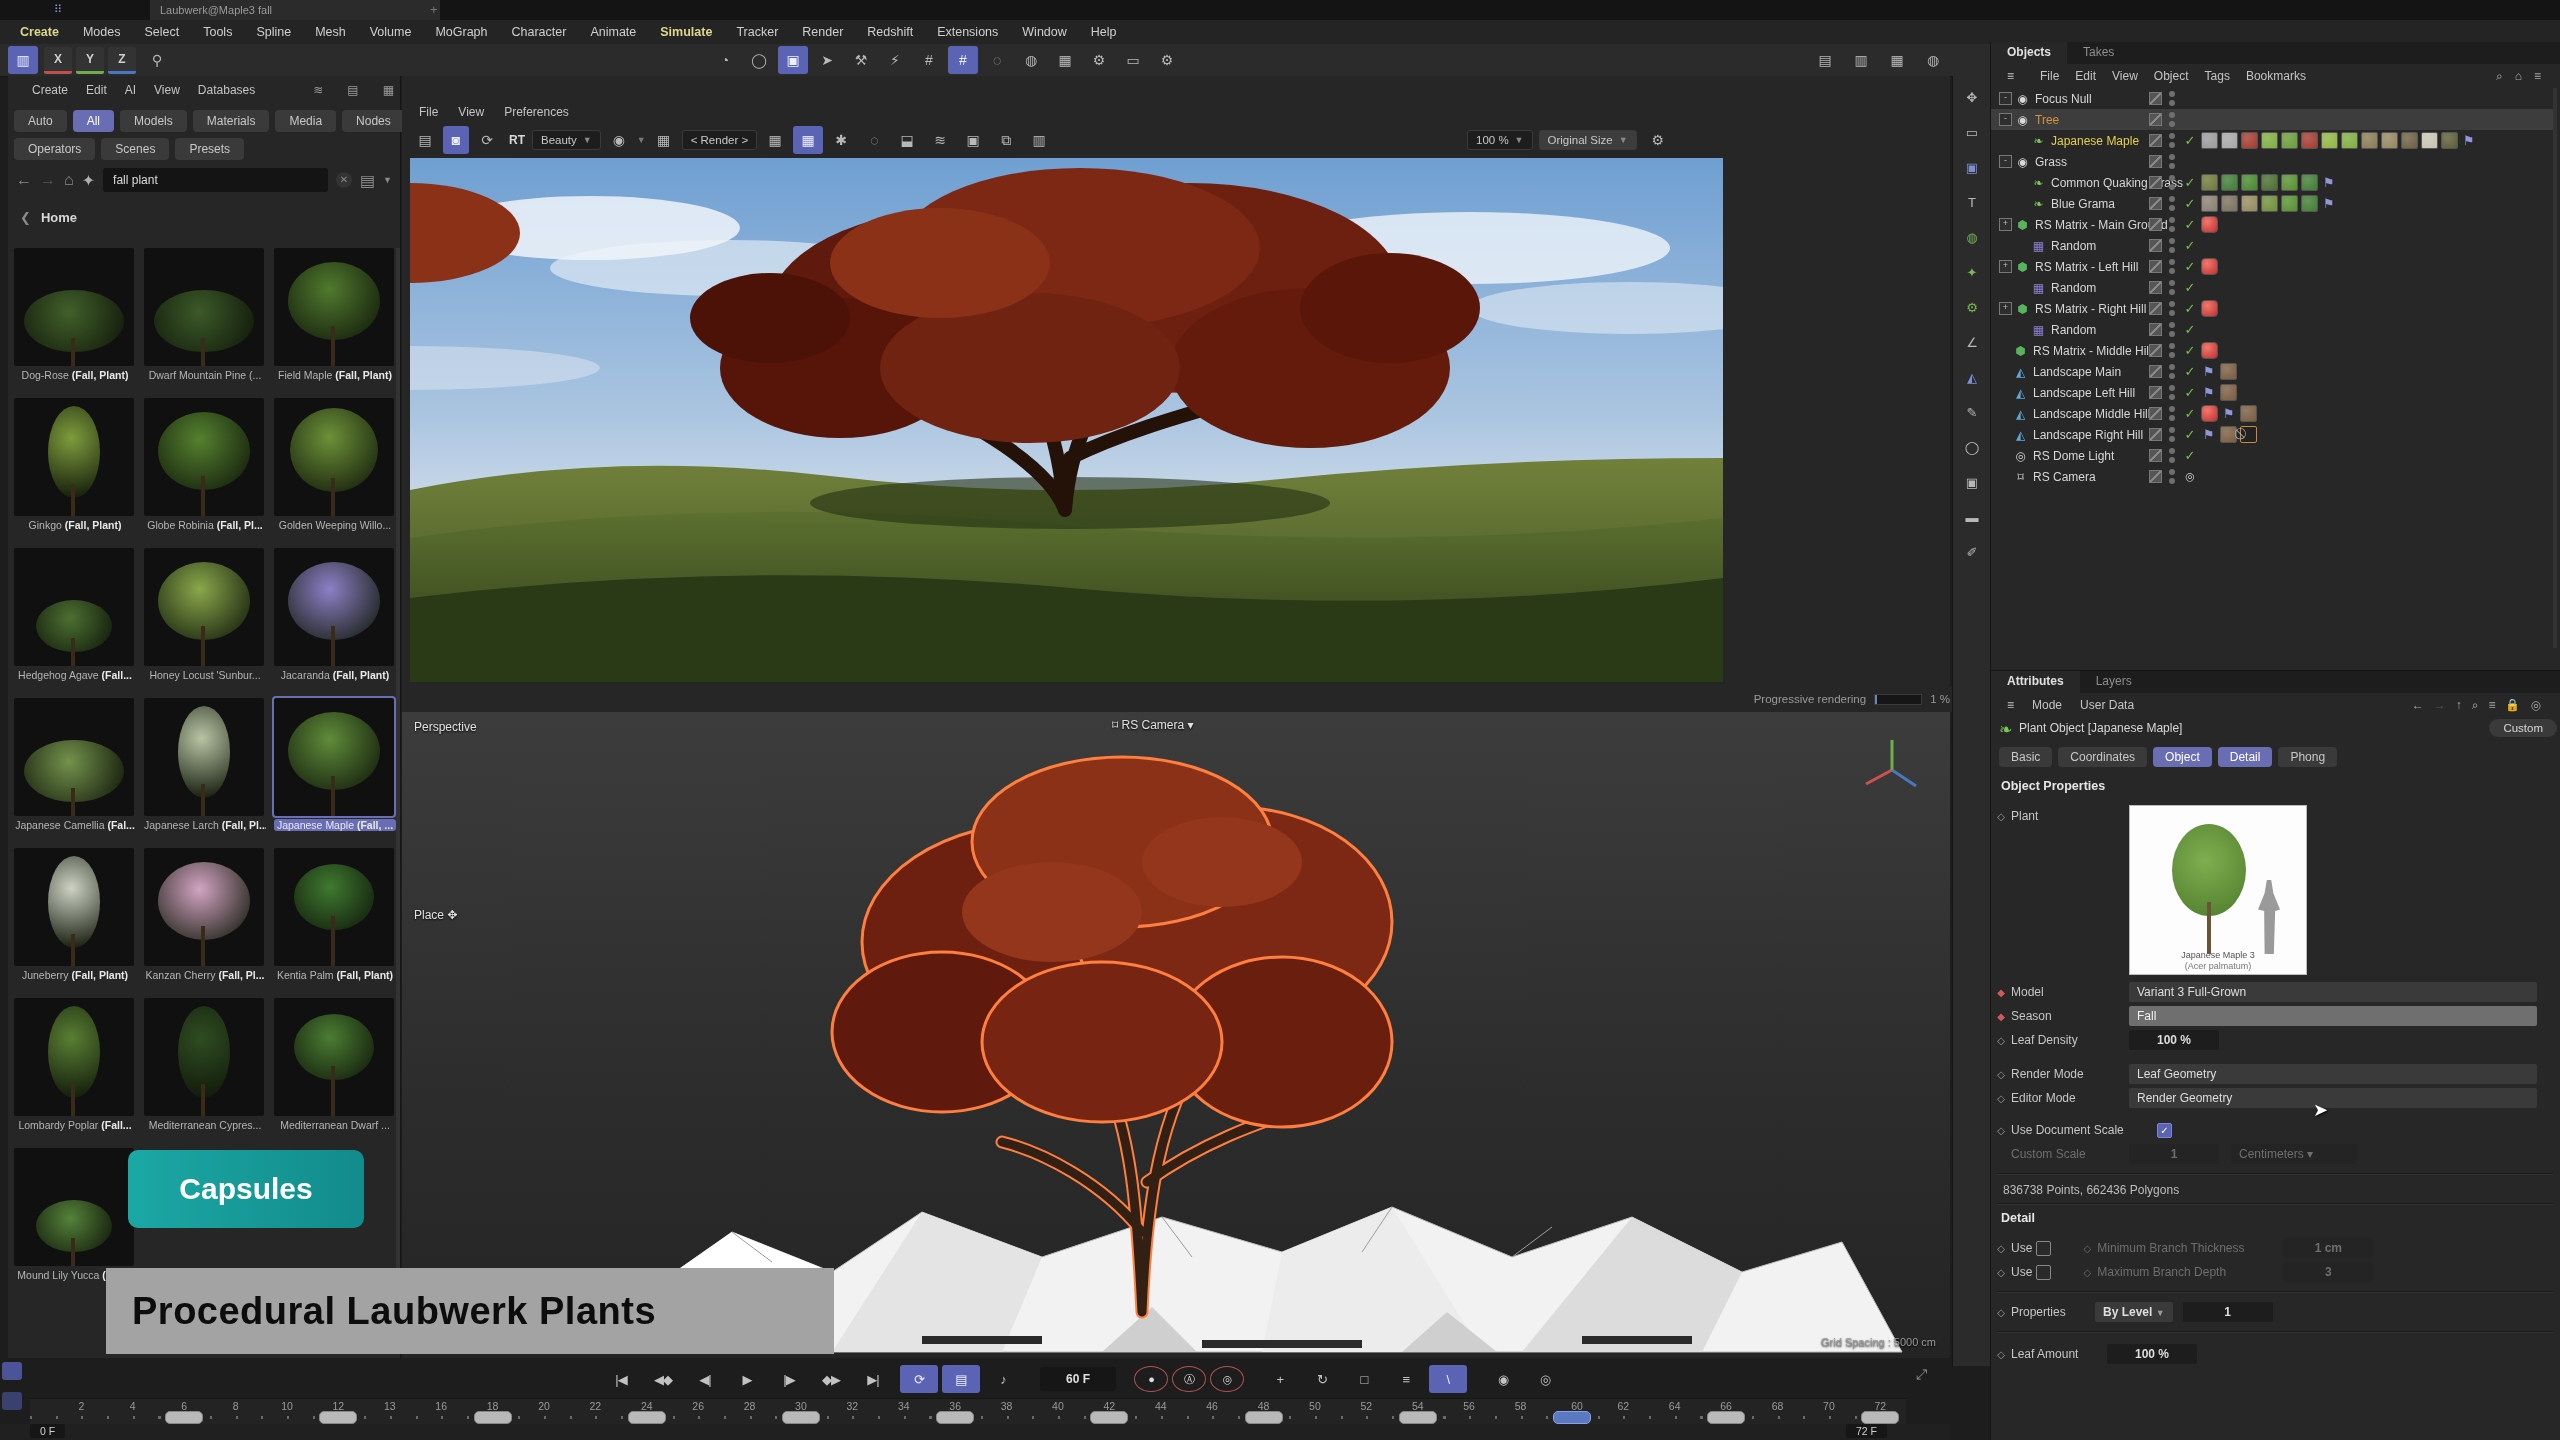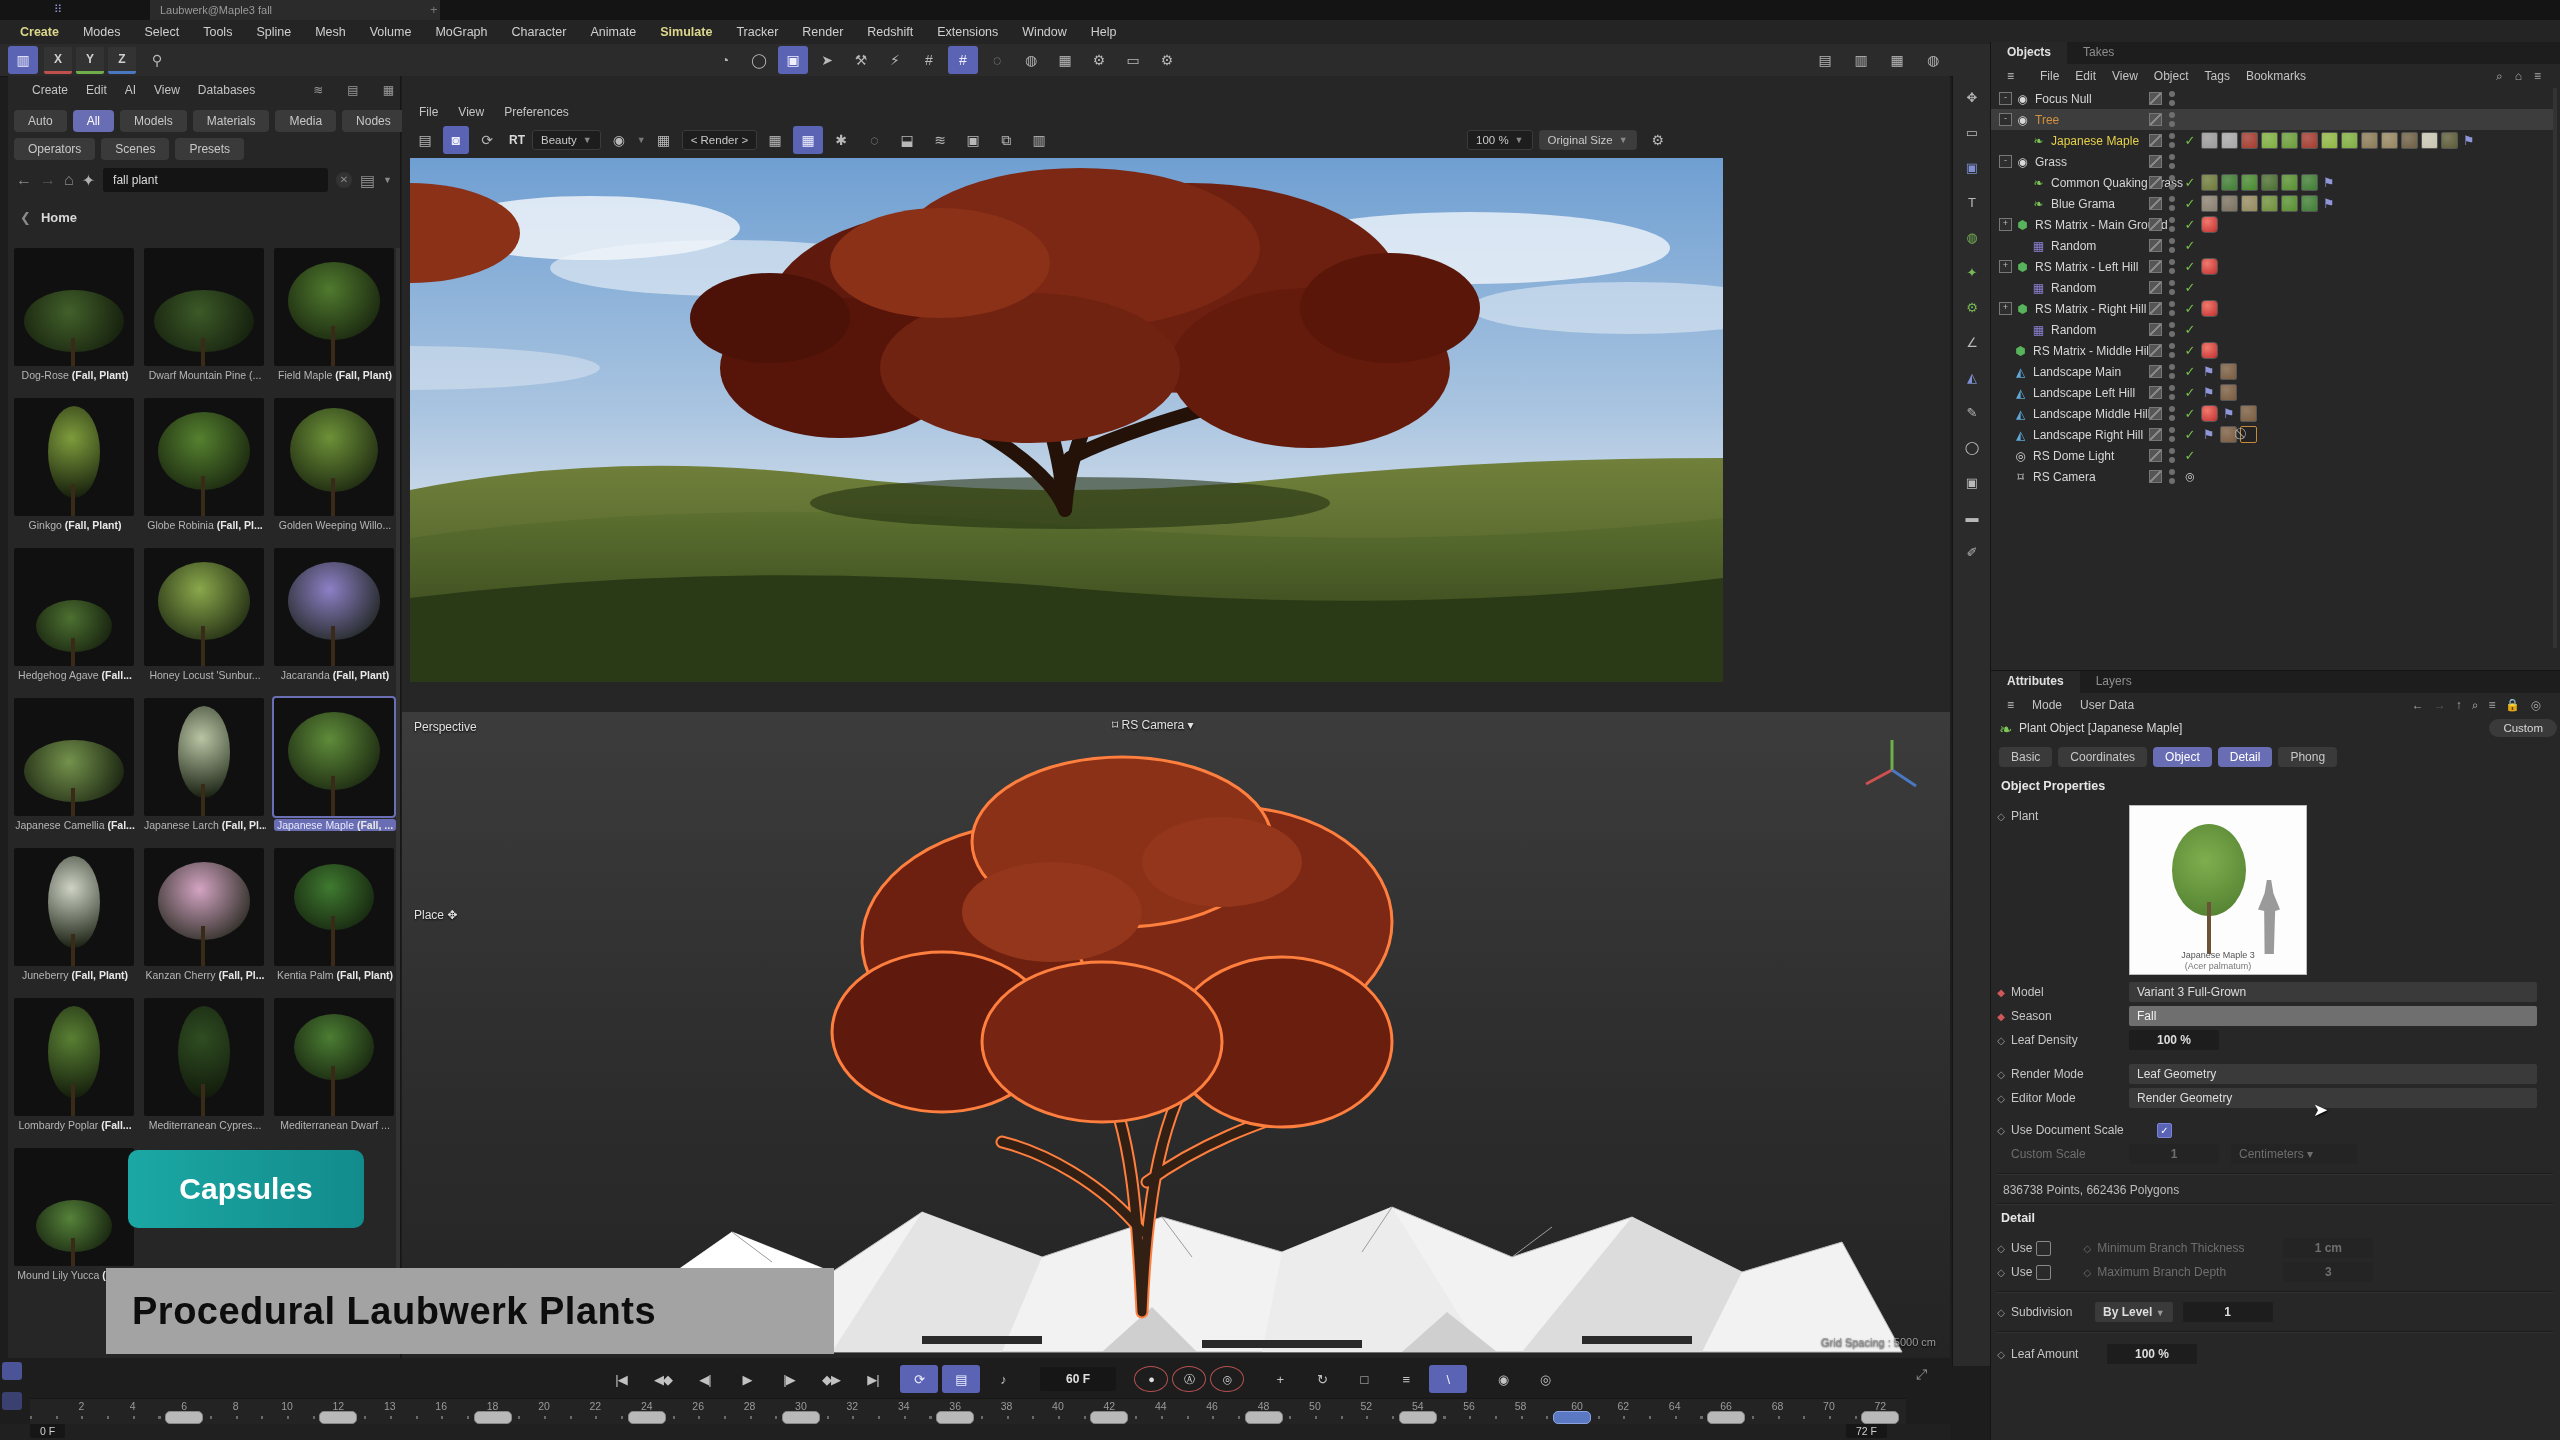--- a/index.html
+++ b/index.html
@@ -465,20 +465,27 @@
             <ellipse cx="620" cy="210" rx="150" ry="75" fill="#712312"></ellipse>
             <ellipse cx="530" cy="105" rx="110" ry="55" fill="#8a3118"></ellipse>
             <ellipse cx="830' " cy="75" rx="110" ry="50" fill="#8a3118"></ellipse>
             <ellipse cx="980" cy="150" rx="90" ry="55" fill="#5a1709"></ellipse>
             <ellipse cx="360" cy="160" rx="80" ry="45" fill="#4c1207"></ellipse>
           </g>
           <path d="M0,440 Q 330,400 660,430 T 1313,420 L1313,524 L0,524 Z" fill="#2a3a16"></path>
         </svg>
       </div>
 
+      <div id="rvbottom">
+        <span>Progressive rendering</span>
+        <span id="progressbar">
+            <i></i>
+          </span>
+        <span>1 %</span>
+      </div>
     </div>
 
     <div id="vp">
       <svg width="1548" height="646" viewBox="0 0 1548 646">
 
         <path d="M60,640 L120,560 L230,590 L330,520 L430,560 L520,500 L640,545 L760,505 L880,540 L990,495 L1110,545 L1230,505 L1340,560 L1440,530 L1500,640 Z" fill="#f2f2f2" stroke="#bdbdbd" stroke-width="1"></path>
         <path d="M60,640 L230,590 L330,520 L430,560 L380,640 Z" fill="#ffffff"></path>
         <path d="M520,500 L640,545 L600,640 L430,640 Z" fill="#e4e4e4"></path>
         <path d="M880,540 L990,495 L1080,640 L860,640 Z" fill="#ececec"></path>
         <path d="M1230,505 L1340,560 L1300,640 L1120,640 Z" fill="#dcdcdc"></path>
@@ -1044,21 +1051,21 @@
             <span style="color:#c6c6c6;">Use</span>
           <span class="cbox"></span>
           <span class="diam dim" style="margin-left:26px;">◇</span>
           <span class="dim" style="width:186px;">Maximum Branch Depth</span>
           <span class="aval box dim" style="background:#242424;">3</span>
         </div>
 
         <div class="divider" style="top:520px;"></div>
         <div class="arow" style="top:530px;">
           <span class="diam">◇</span>
-            <span class="albl" style="width:84px;">Subdivision</span>
+            <span class="albl" style="width:84px;">Properties</span>
           <span class="aval" style="font-weight:bold;"><span>By Level</span> <span style="font-size:9px;color:#999;">▼</span></span>
           <span class="aval box" style="margin-left:10px;">1</span>
         </div>
         <div class="divider" style="top:560px;"></div>
         <div class="arow" style="top:572px;">
           <span class="diam">◇</span>
             <span class="albl" style="width:96px;">Leaf Amount</span>
           <span class="aval box">100 %</span>
         </div>
       </div>

